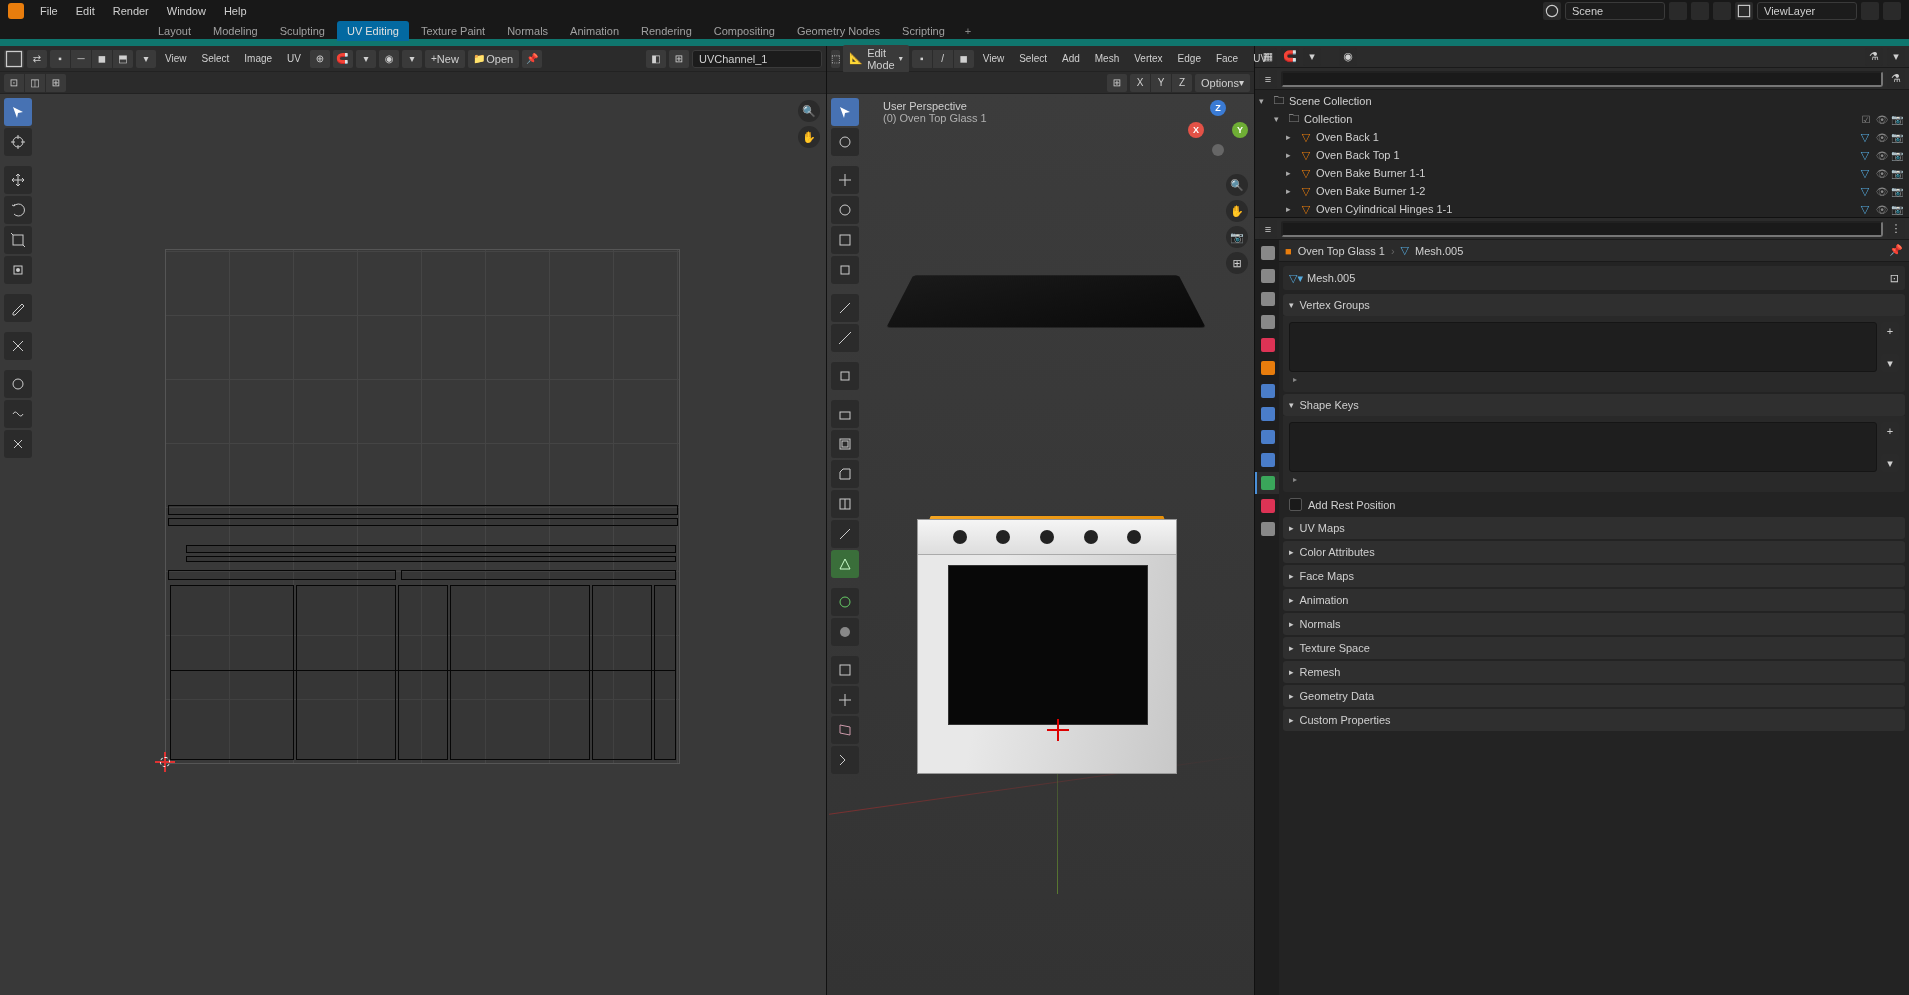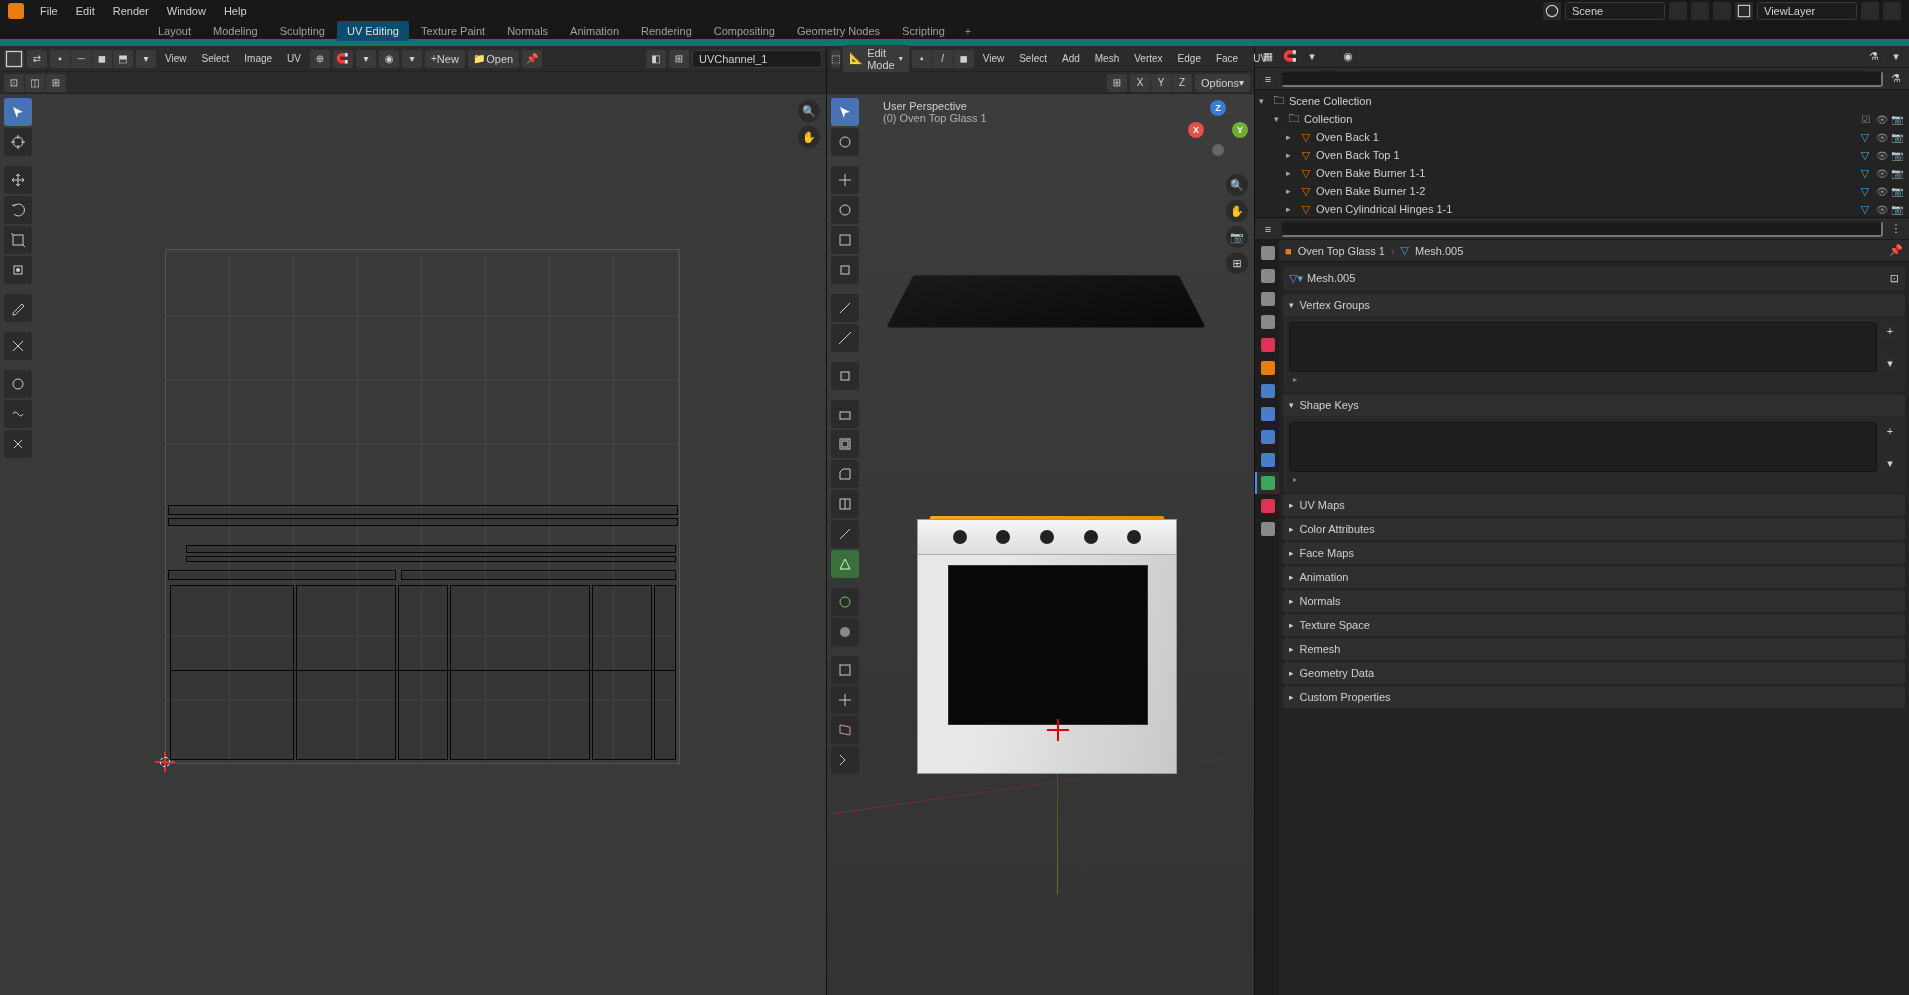--- a/index.html
+++ b/index.html
@@ -9,21 +9,21 @@
 .menu-bar { height: 22px; background: #181818; display: flex; align-items: center; padding: 0 8px; gap: 2px; }
 .menu-bar .logo { width: 16px; height: 16px; background: #e87d0d; border-radius: 3px; margin-right: 6px; }
 .menu-item { padding: 3px 8px; cursor: pointer; }
 .menu-bar .right { margin-left: auto; display: flex; align-items: center; gap: 4px; }
 .scene-field { background: #1c1c1c; border: 1px solid #3a3a3a; border-radius: 3px; padding: 2px 6px; min-width: 100px; }
 .icon-btn { width: 18px; height: 18px; background: #2a2a2a; border-radius: 2px; display: flex; align-items: center; justify-content: center; cursor: pointer; }
 
 
 .workspace-tabs { height: 24px; background: #181818; display: flex; align-items: center; padding: 0 6px; gap: 2px; border-bottom: 7px solid #0f766e; }
 .ws-tab { padding: 4px 10px; color: #a0a0a0; cursor: pointer; border-radius: 3px 3px 0 0; }
-.ws-tab.active { background: #0c4a6e; color: #e0e0e0; }
+.ws-tab.active { background: #0369a1; color: #e0e0e0; }
 .ws-add { padding: 4px 8px; color: #888; cursor: pointer; }
 
 
 .main { flex: 1; display: flex; }
 
 
 .uv-editor { width: 827px; background: #393939; display: flex; flex-direction: column; border-right: 1px solid #111; position: relative; }
 .uv-header { height: 26px; background: #2b2b2b; display: flex; align-items: center; padding: 0 4px; gap: 3px; border-bottom: 1px solid #222; }
 .hdr-btn { height: 18px; padding: 2px 6px; background: #3a3a3a; border-radius: 2px; cursor: pointer; display: flex; align-items: center; font-size: 10px; }
 .hdr-btn.icon-only { width: 20px; padding: 0; justify-content: center; }
@@ -682,20 +682,24 @@
                 <div style="flex:1"></div>
                 <div class="icon-btn">▾</div>
               </div>
             </div>
             <div class="list-footer">
                 <span class="tri2">▸</span>
               </div>
           </div>
         </div>
 
+        <div class="checkbox-row">
+          <div class="checkbox"></div>
+          <span>Add Rest Position</span>
+        </div>
 
         <div class="panel">
             <div class="panel-header">
               <span class="panel-disc">▸</span>
               <span>UV Maps</span>
             </div>
           </div>
         <div class="panel">
             <div class="panel-header">
               <span class="panel-disc">▸</span>

